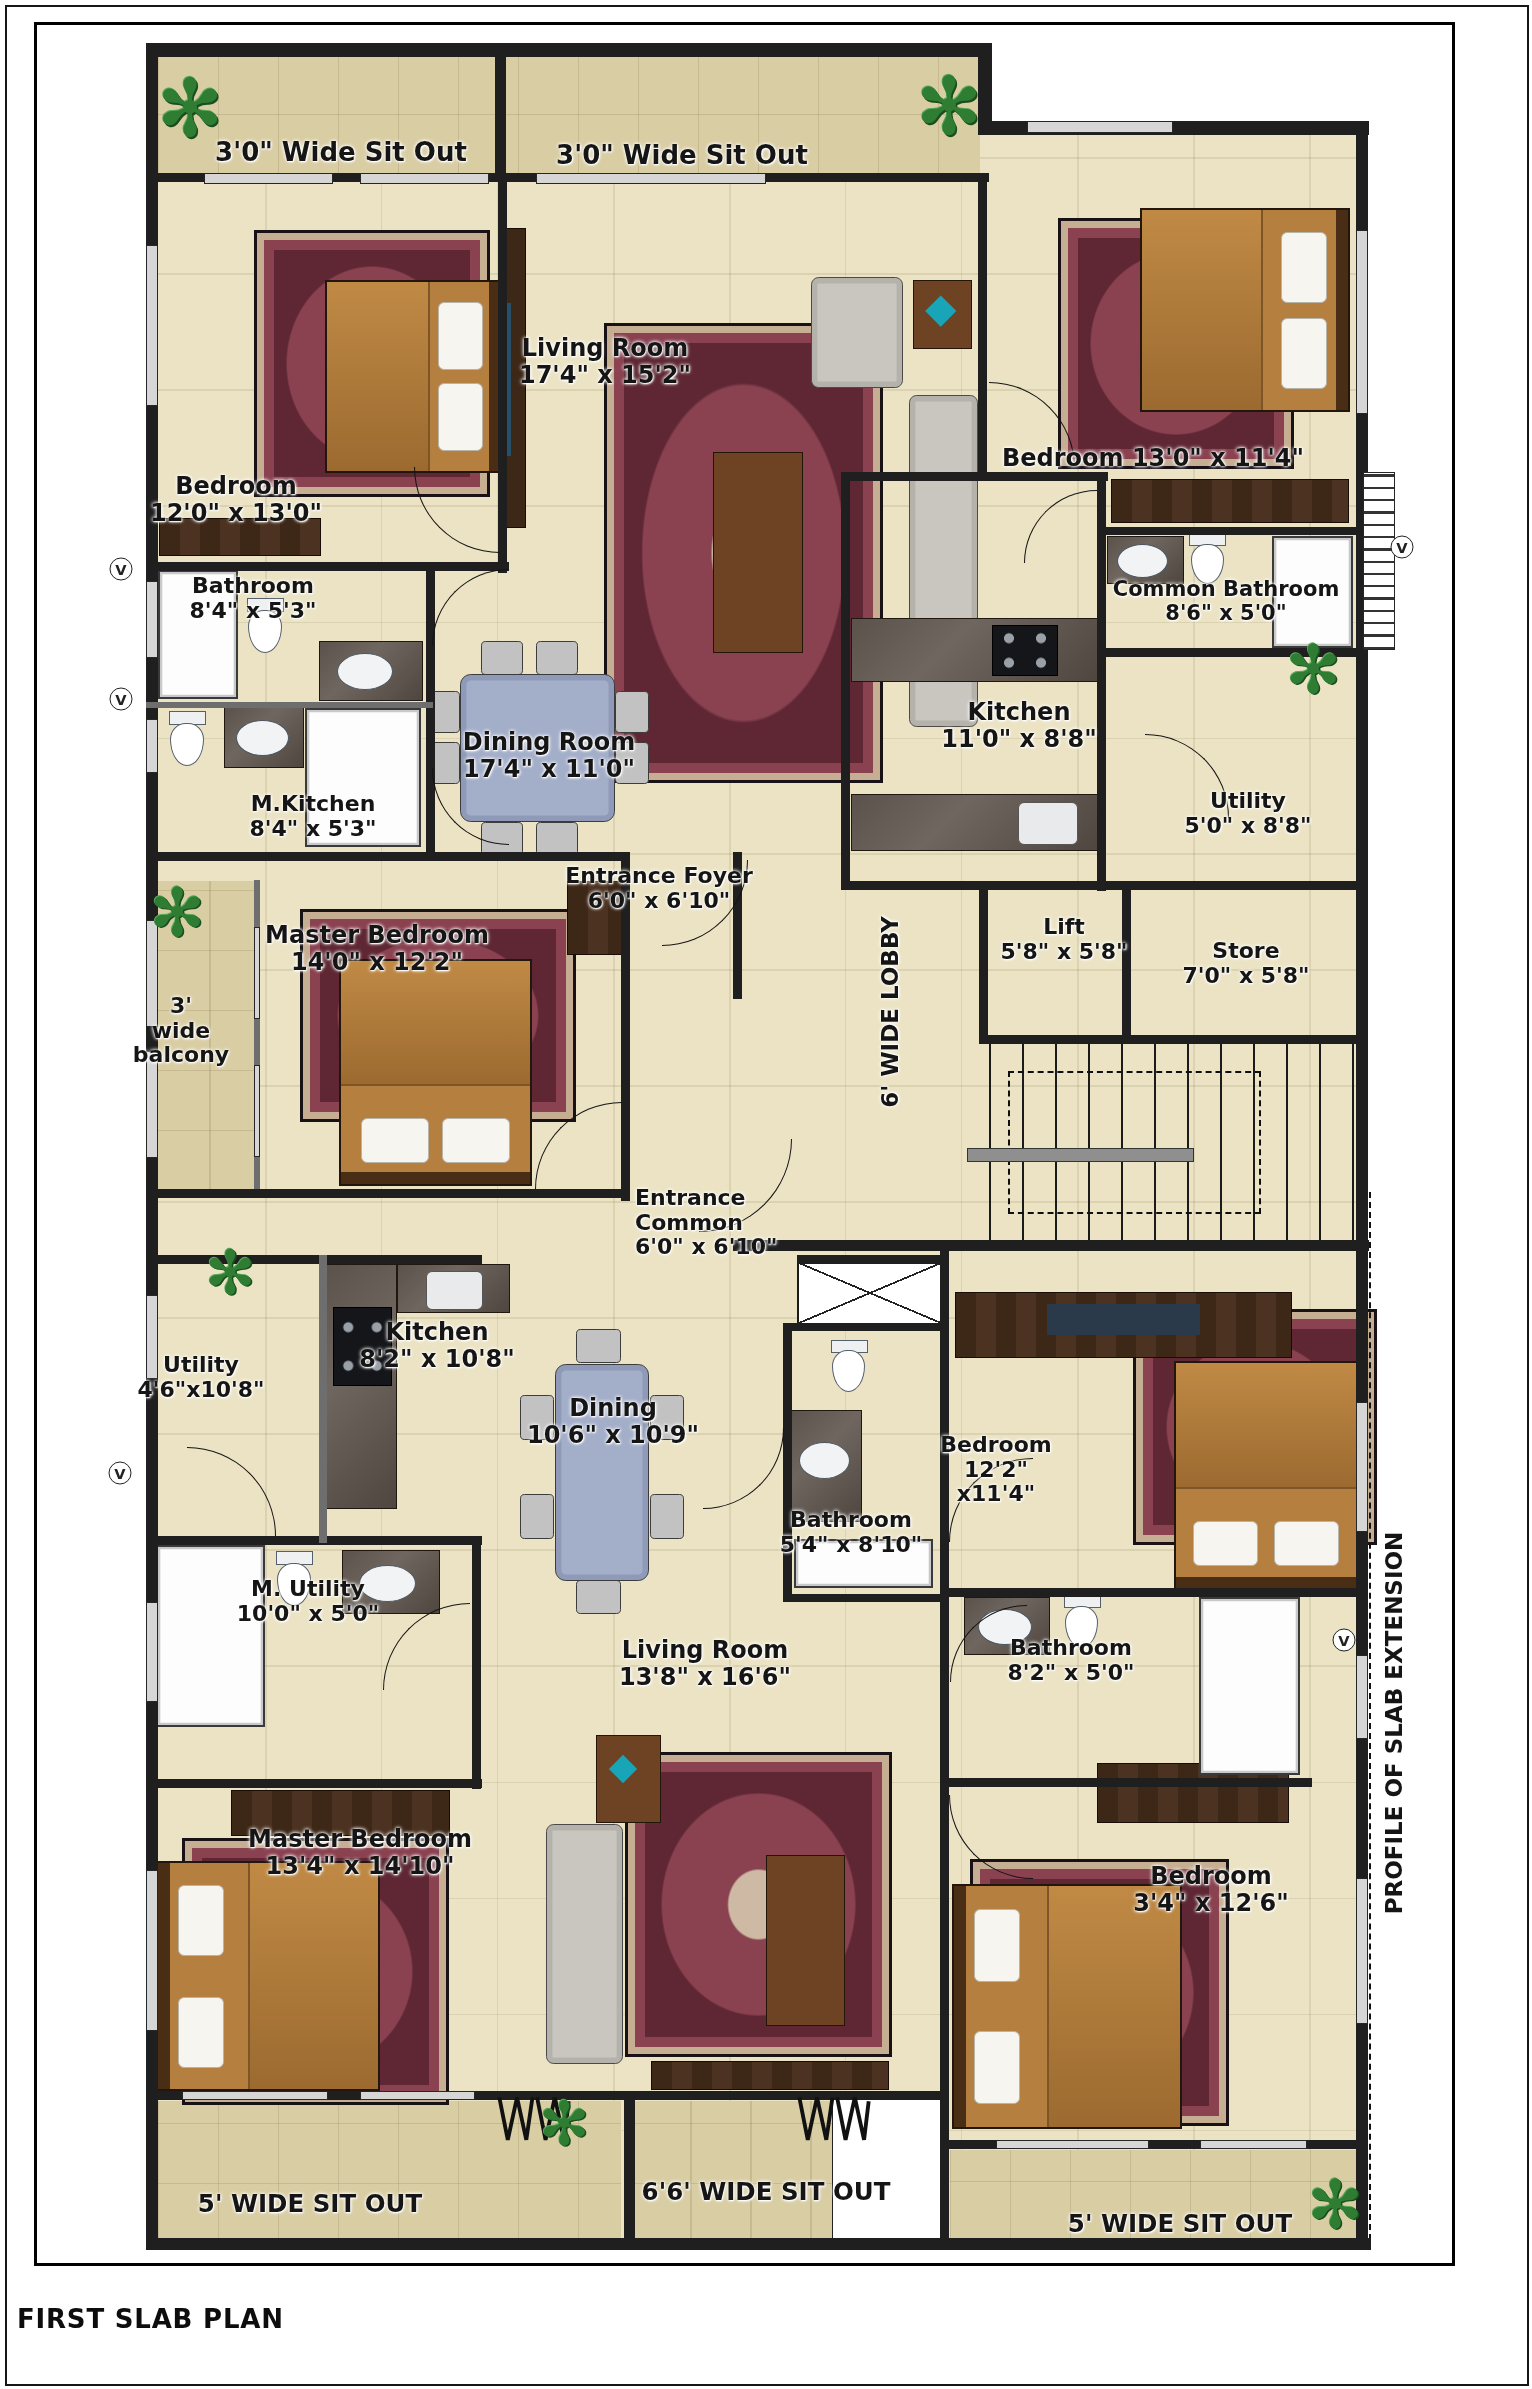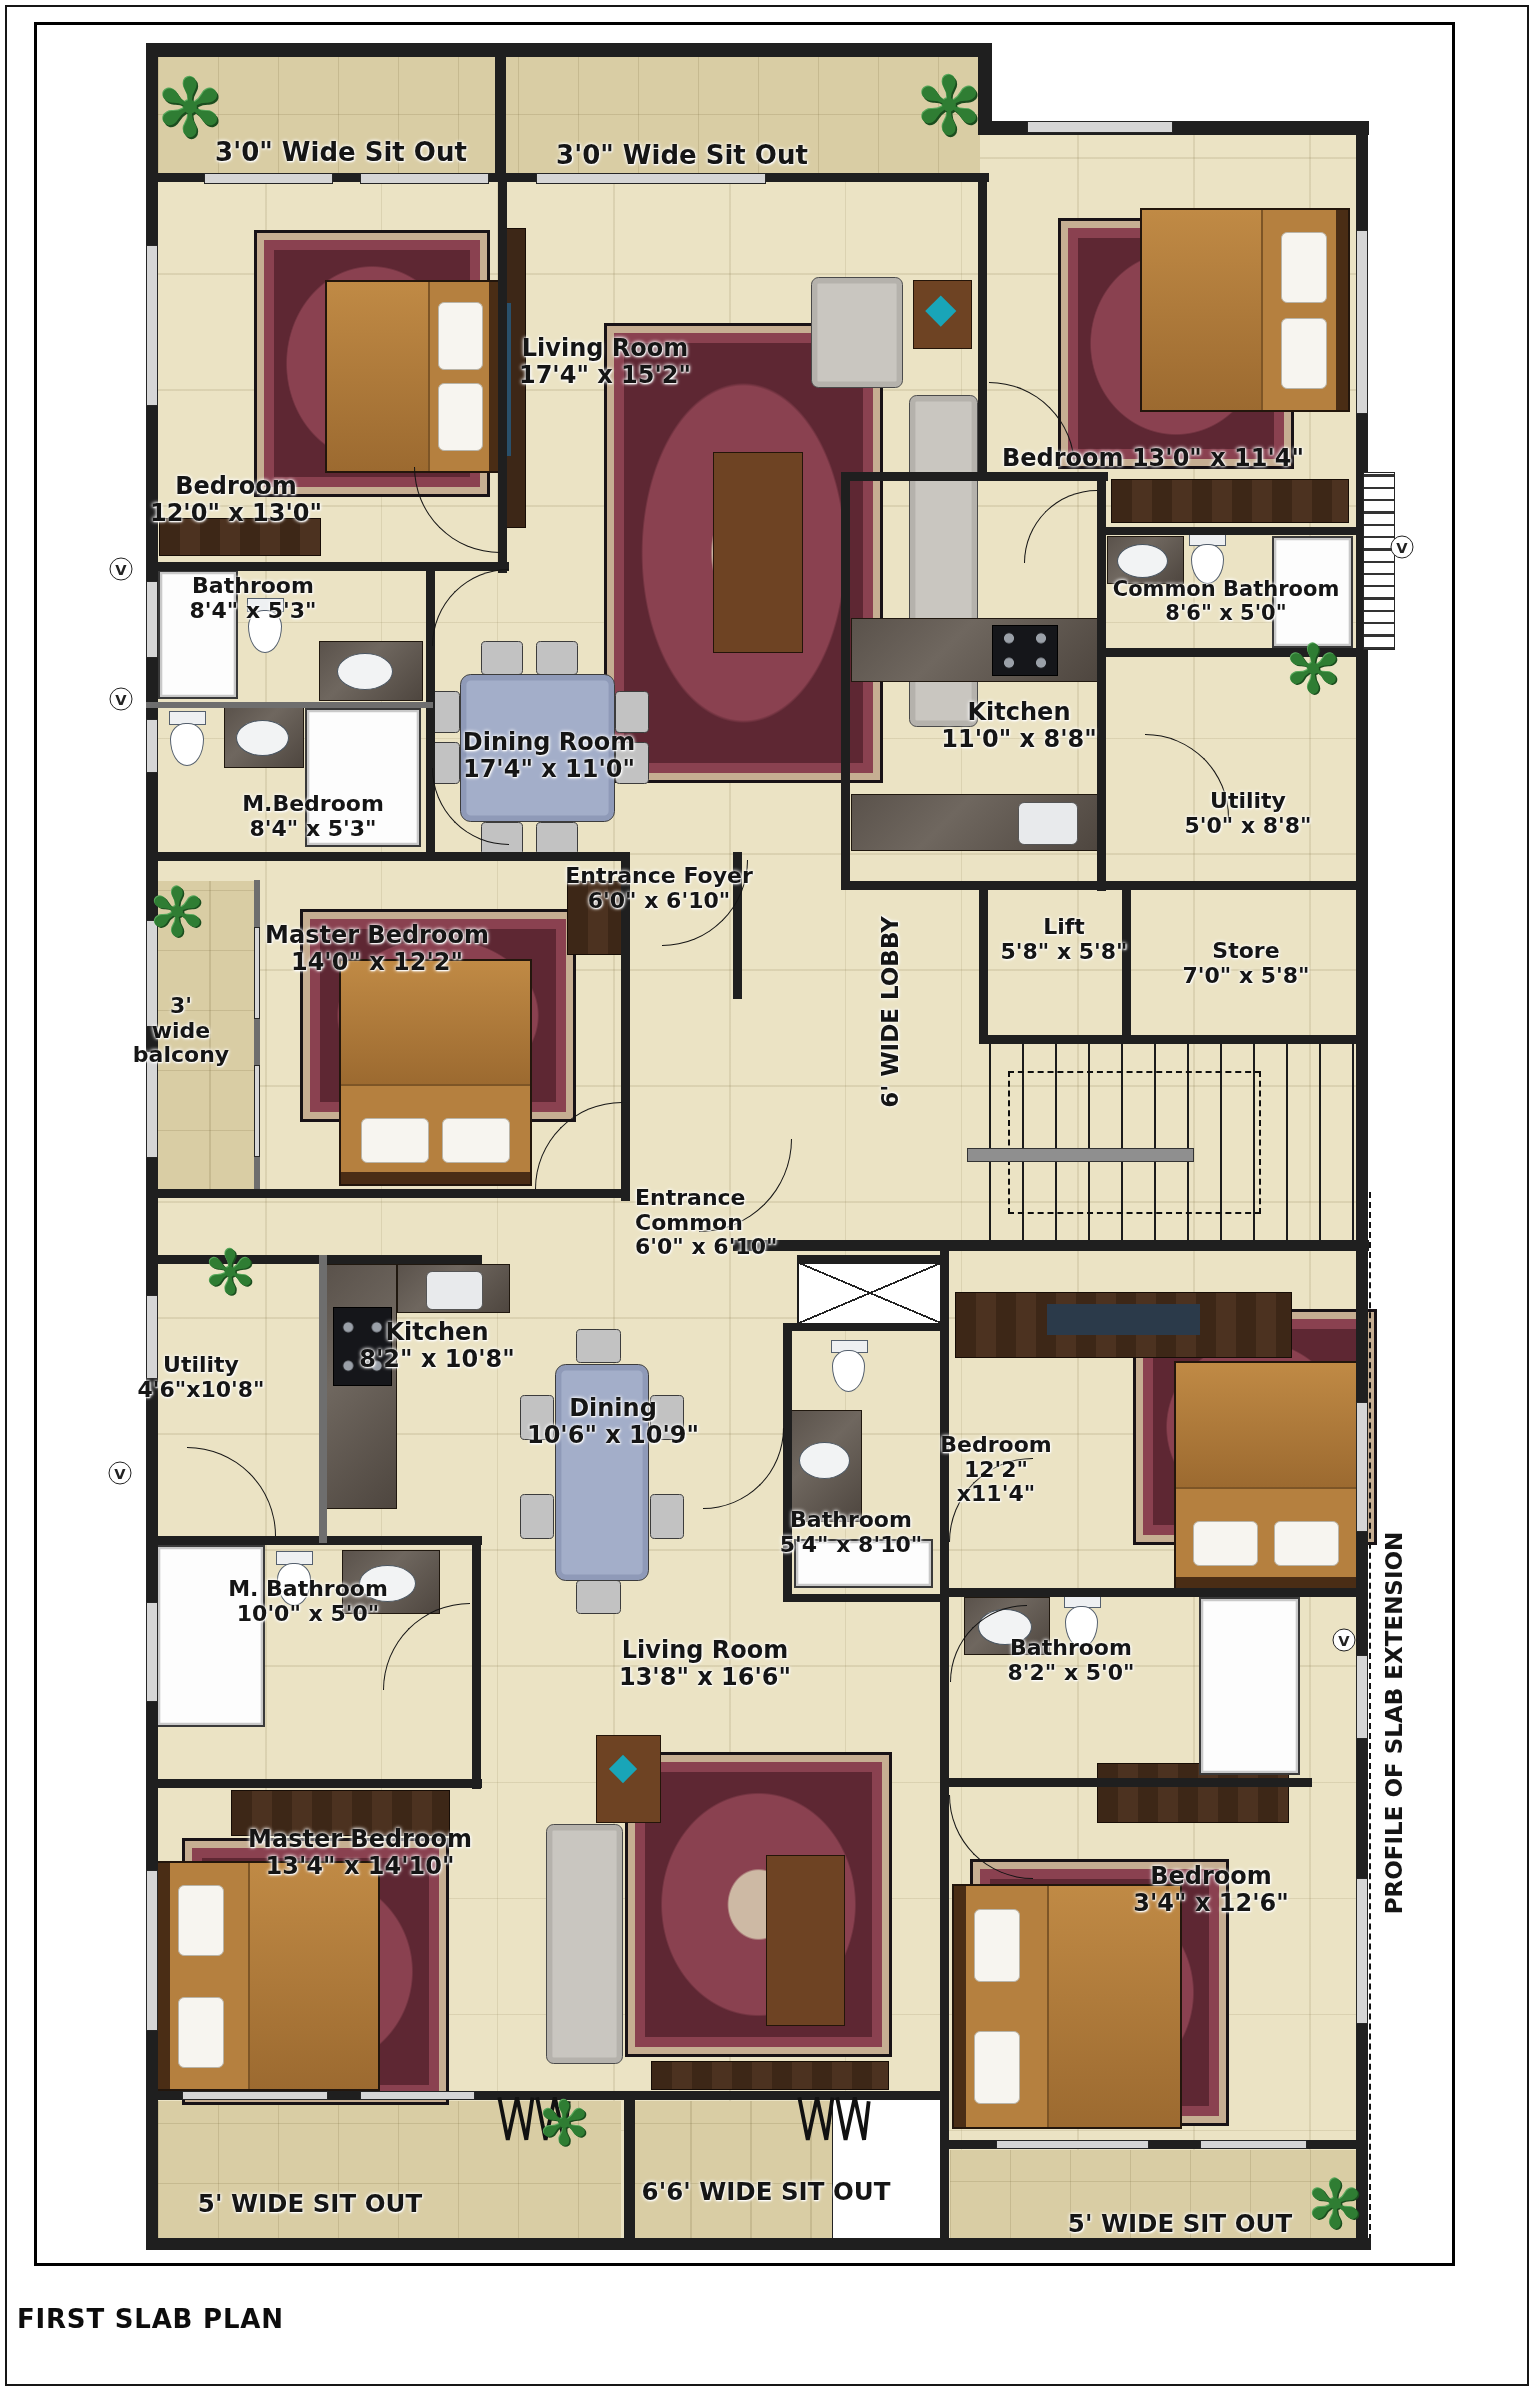--- a/index.html
+++ b/index.html
@@ -310,21 +310,21 @@
         <span>17'4" x 15'2"</span>
       </div>
       <div class="lbl" style="left: 1153px; top: 458px; font-size: 24px;">
         <span>Bedroom  13'0" x 11'4"</span>
       </div>
       <div class="lbl" style="left: 253px; top: 599px; font-size: 22px;">
         <span>Bathroom</span>
         <span>8'4" x 5'3"</span>
       </div>
       <div class="lbl" style="left: 313px; top: 817px; font-size: 22px;">
-        <span>M.Bedroom</span>
+        <span>M.Kitchen</span>
         <span>8'4" x 5'3"</span>
       </div>
       <div class="lbl" style="left: 549px; top: 756px; font-size: 24px;">
         <span>Dining Room</span>
         <span>17'4" x 11'0"</span>
       </div>
       <div class="lbl" style="left: 1019px; top: 726px; font-size: 24px;">
         <span>Kitchen</span>
         <span>11'0" x 8'8"</span>
       </div>
@@ -380,21 +380,21 @@
       <div class="lbl" style="left: 851px; top: 1533px; font-size: 22px;">
         <span>Bathroom</span>
         <span>5'4" x 8'10"</span>
       </div>
       <div class="lbl" style="left: 996px; top: 1470px; font-size: 22px;">
         <span>Bedroom</span>
         <span>12'2"</span>
         <span>x11'4"</span>
       </div>
       <div class="lbl" style="left: 308px; top: 1602px; font-size: 22px;">
-        <span>M. Bathroom</span>
+        <span>M. Utility</span>
         <span>10'0" x 5'0"</span>
       </div>
       <div class="lbl" style="left: 705px; top: 1664px; font-size: 24px;">
         <span>Living Room</span>
         <span>13'8" x 16'6"</span>
       </div>
       <div class="lbl" style="left: 360px; top: 1853px; font-size: 24px;">
         <span>Master Bedroom</span>
         <span>13'4" x 14'10"</span>
       </div>

